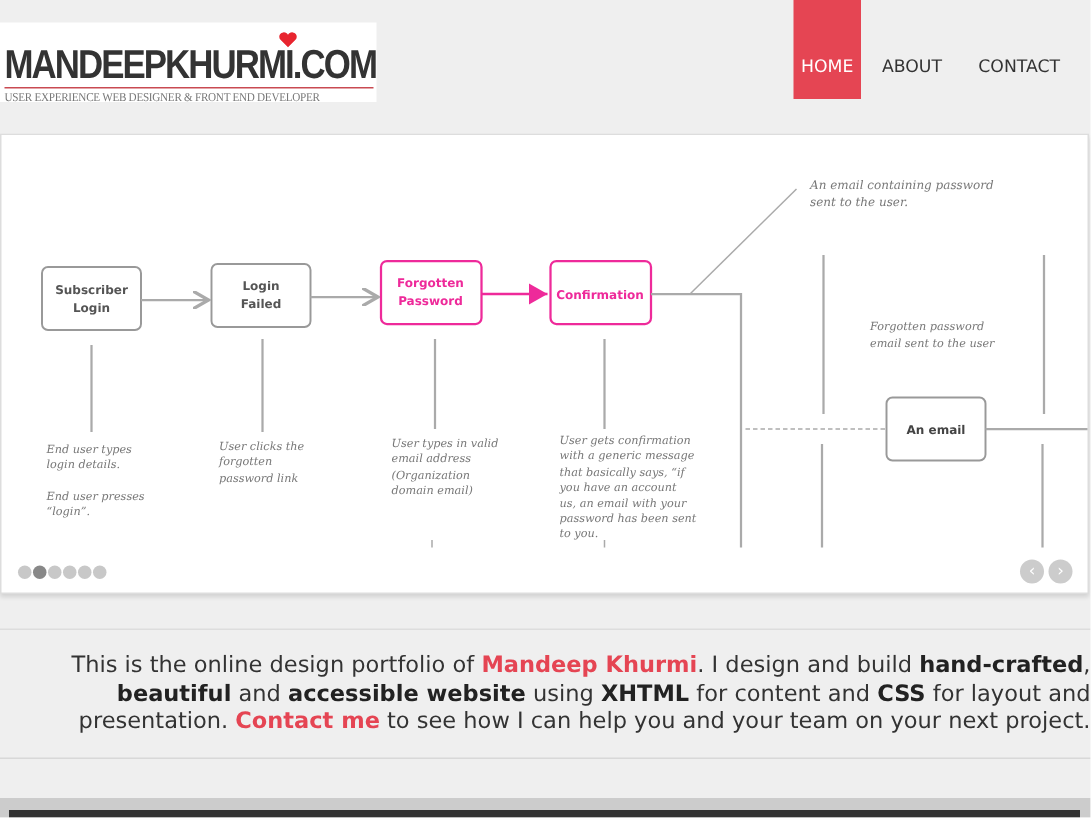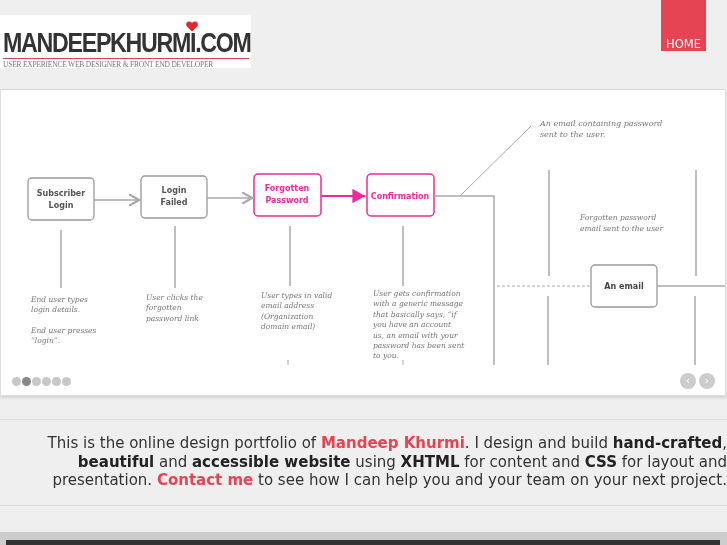--- a/index.html
+++ b/index.html
@@ -2,21 +2,21 @@
 <html><head>
 <meta charset="utf-8">
 <style>
   html, body { margin:0; padding:0; }
   body { width:727px; height:545px; overflow:hidden; background:#efefef; font-family:"DejaVu Sans", sans-serif; position:relative; }
   .logo { position:absolute; left:0; top:15px; width:251px; height:53px; background:#fff; }
   .logo-main { position:absolute; left:3px; top:14px; font-family:"Liberation Sans", sans-serif; font-weight:bold; font-size:27px; letter-spacing:-1.5px; color:#333; transform:scaleX(0.86); transform-origin:left top; white-space:nowrap; line-height:28px; }
   .logo-heart { position:absolute; left:186px; top:6px; width:12px; height:11px; }
   .logo-rule { position:absolute; left:3px; top:43px; width:246px; height:1px; background:#c94a52; }
   .logo-tag { position:absolute; left:3px; top:45px; font-family:"Liberation Serif", serif; font-size:8px; color:#777; white-space:nowrap; letter-spacing:-0.2px; transform:scaleX(0.93); transform-origin:left top; }
-  .nav { position:absolute; top:0; right:0; height:66px; display:flex;flex-direction:column; }
+  .nav { position:absolute; top:0; right:0; height:66px; display:flex; }
   .nav-item { height:66px; box-sizing:border-box; padding-top:37px; font-size:11.5px; color:#333; text-decoration:none; text-align:center; }
   .nav-item.active { background:#e54553; color:#fff; }
   .slider { position:absolute; left:0; top:89px; width:726px; height:307px; background:#fff; border:1px solid #ddd; box-shadow:0 2px 3px rgba(0,0,0,0.12); box-sizing:border-box; overflow:hidden; }
   .slider svg { position:absolute; left:0; top:0; }
   .dots { position:absolute; left:11px; top:287px; display:flex; gap:1px; }
   .dot { width:9px; height:9px; border-radius:50%; background:#c8c8c8; }
   .dot.active { background:#888; }
   .arrows { position:absolute; right:10px; top:283px; display:flex; gap:3px; }
   .arrow { width:16px; height:16px; border-radius:50%; background:#ccc; color:#fff; font-size:11px; line-height:16px; text-align:center; }
   .intro-top { position:absolute; left:0; top:419px; width:727px; height:1px; background:#ddd; }
@@ -35,20 +35,21 @@
   <svg class="logo-heart" viewBox="0 0 12 11">
     <path d="M6 10.5 L1 5.5 C-0.5 4 0 1 2.8 0.6 C4.3 0.4 5.4 1.2 6 2.2 C6.6 1.2 7.7 0.4 9.2 0.6 C12 1 12.5 4 11 5.5 Z" fill="#e8252f"></path>
   </svg>
   <div class="logo-rule"></div>
   <div class="logo-tag">USER EXPERIENCE WEB DESIGNER &amp; FRONT END DEVELOPER</div>
 </div>
 
 <nav class="nav">
   <a class="nav-item active" style="width:45px;margin-right:11px;">HOME</a>
   <a class="nav-item" style="width:46px;margin-right:20px;">ABOUT</a>
+  <a class="nav-item" style="width:57px;margin-right:19px;">CONTACT</a>
 </nav>
 
 <div class="slider">
   <svg width="726" height="307" viewBox="0 0 726 307" font-family="DejaVu Sans, sans-serif">
     <defs>
       <marker id="ag" markerWidth="8" markerHeight="8" refX="7" refY="4" orient="auto">
           <path d="M0,0 L7,4 L0,8" fill="none" stroke="#aaa" stroke-width="1.5"></path>
         </marker>
       <marker id="ap" markerWidth="8" markerHeight="8" refX="7" refY="4" orient="auto">
           <path d="M0,0 L7,4 L0,8 Z" fill="#ee2a9a"></path>

